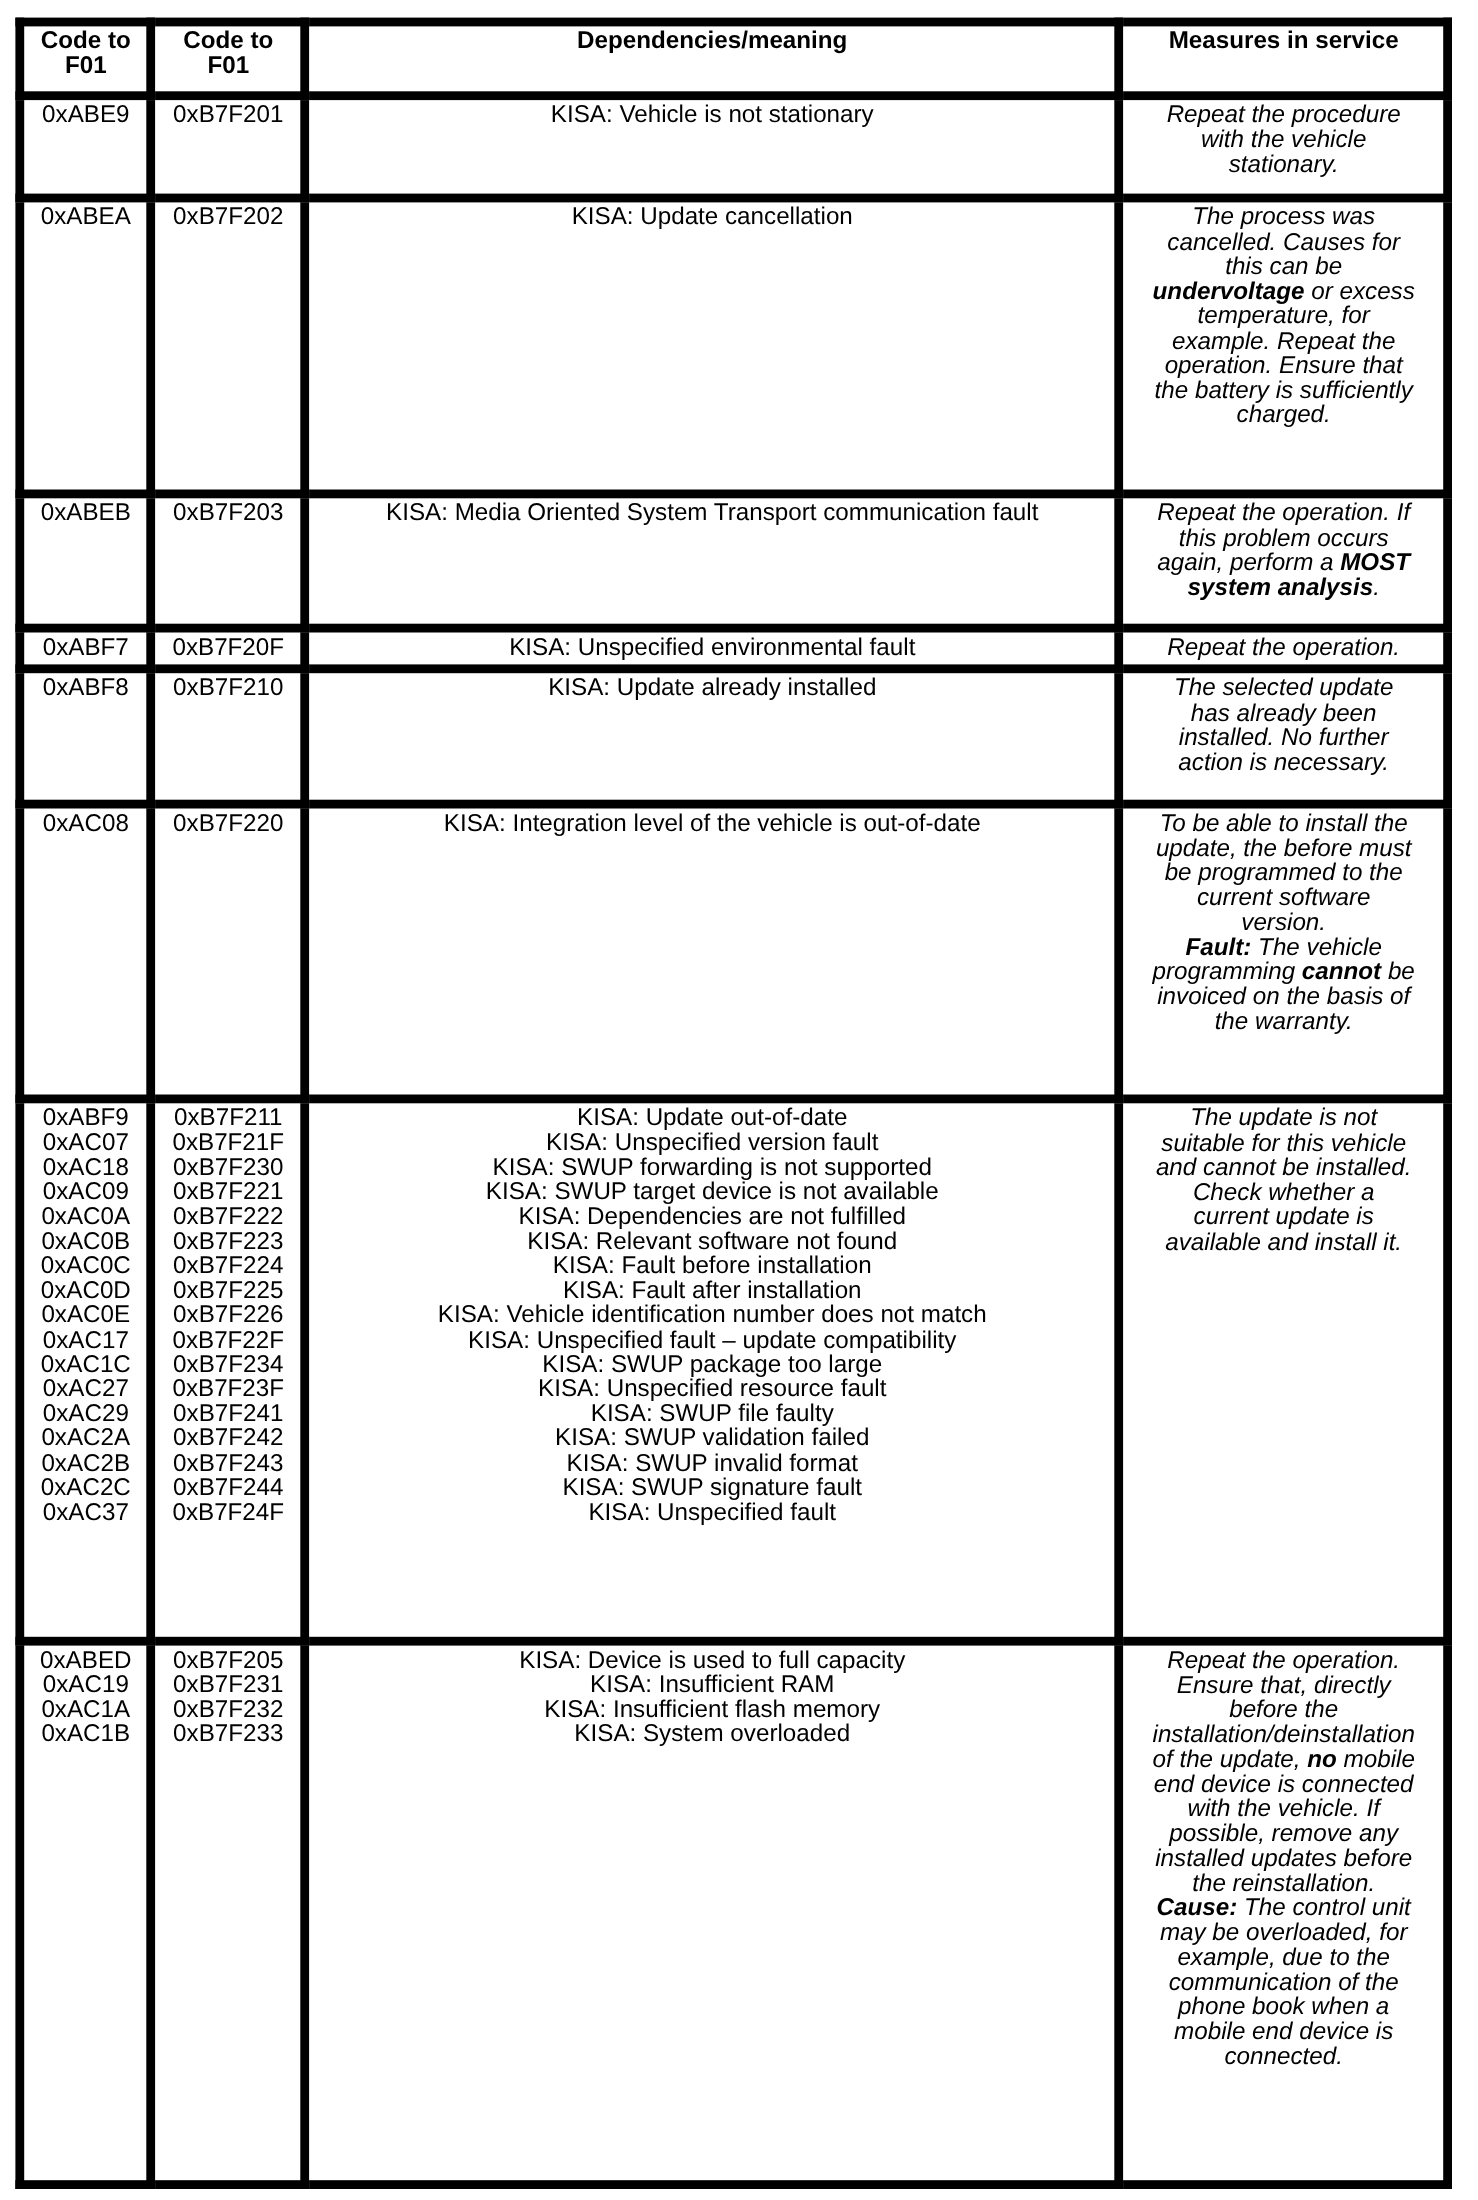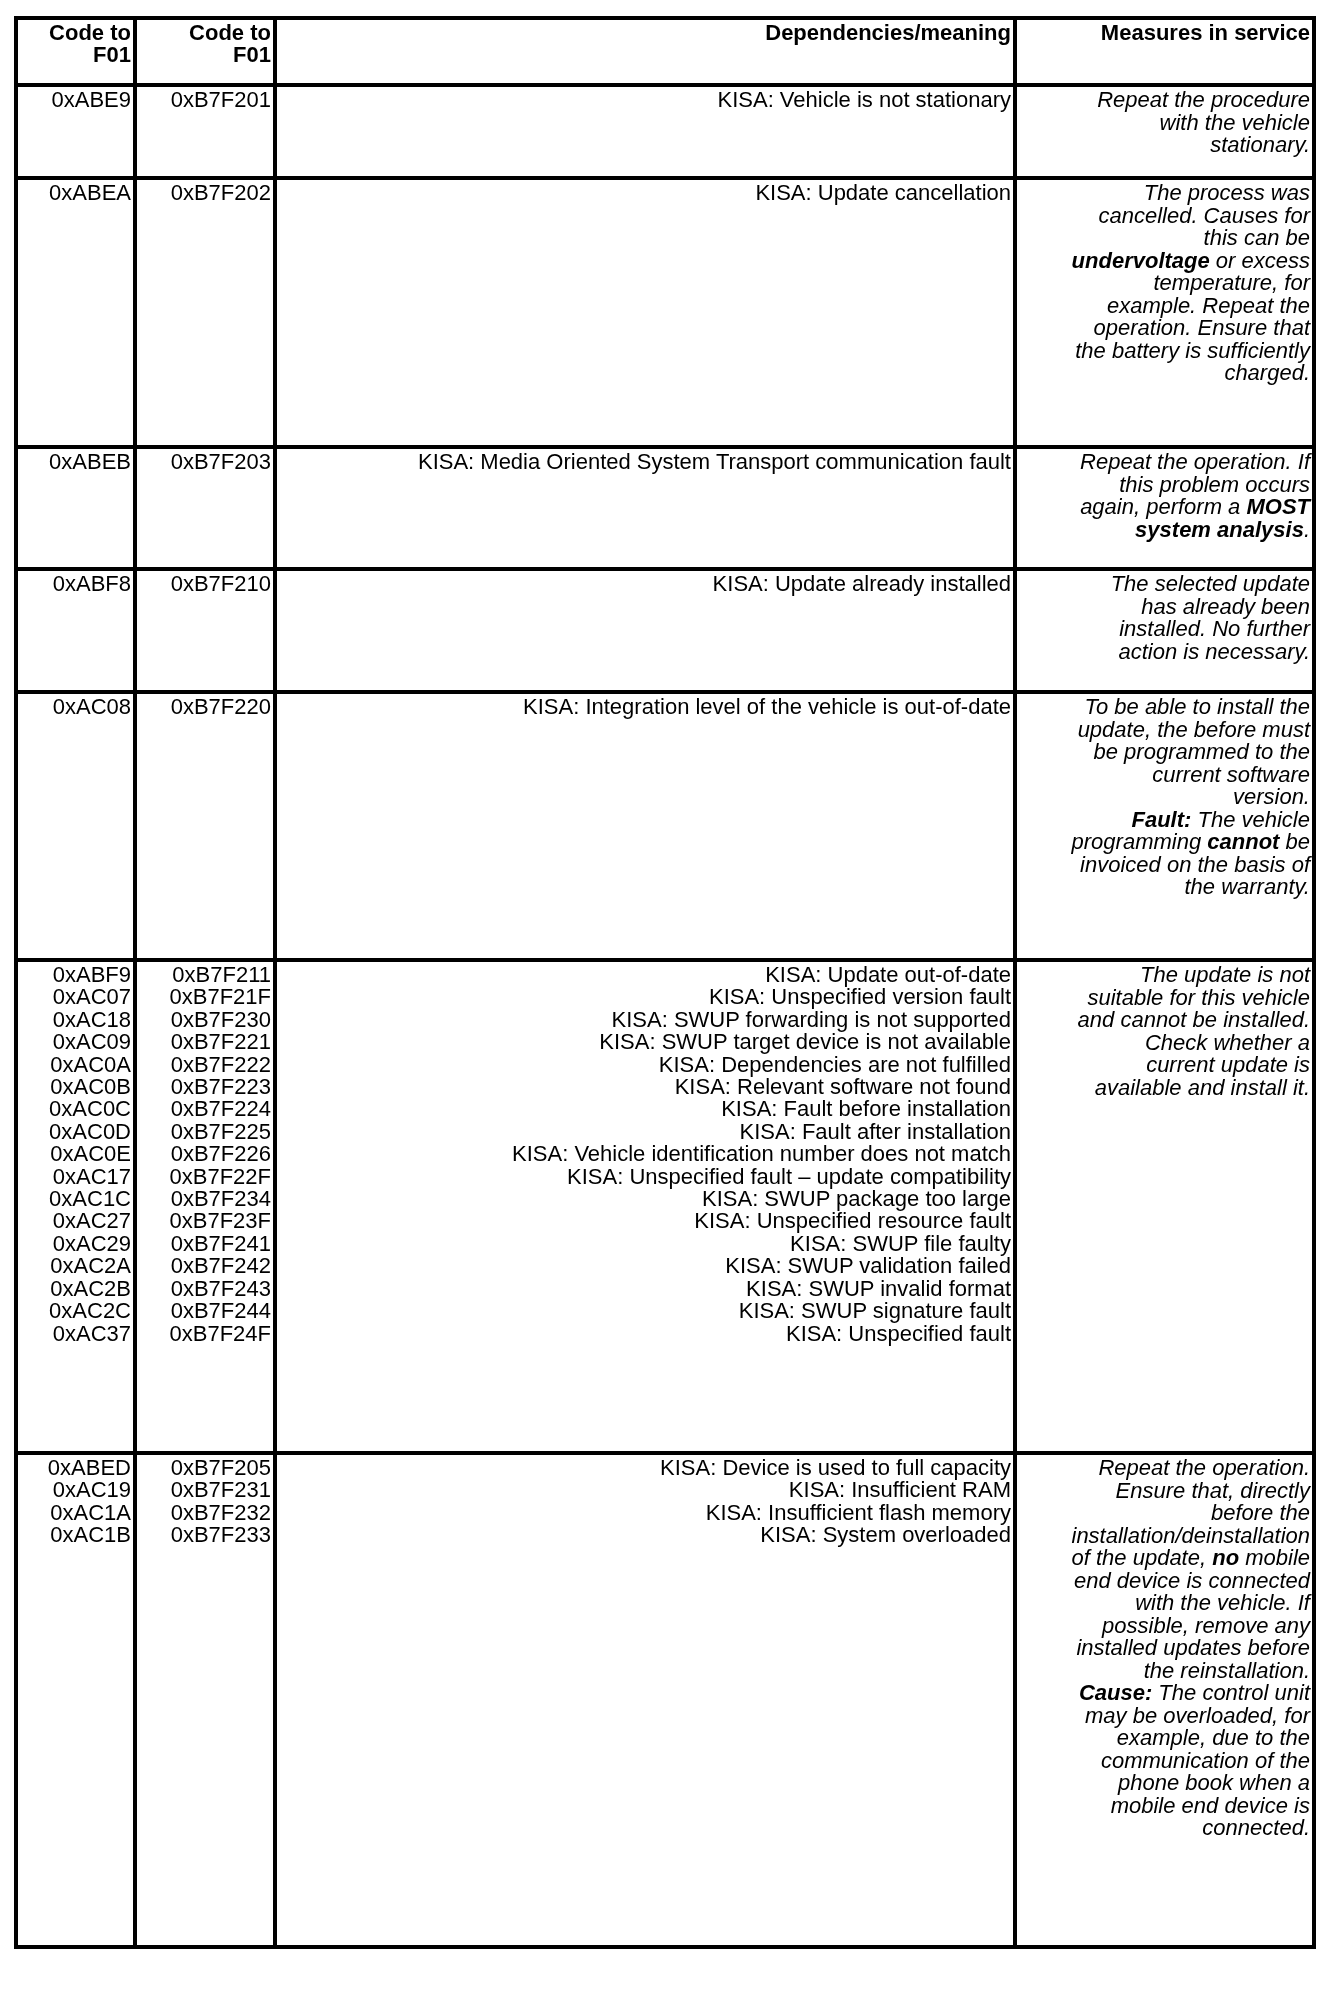--- a/index.html
+++ b/index.html
@@ -5,26 +5,26 @@
   html, body { margin: 0; padding: 0; background: #ffffff; }
   body { width: 1344px; height: 2000px; position: relative; overflow: hidden;
          font-family: "Liberation Sans", sans-serif; color: #000; }
   table.fault-table {
     position: absolute; left: 14px; top: 16px;
     width: 1298px;
     border-collapse: collapse;
     table-layout: fixed;
   }
   table.fault-table td, table.fault-table th {
-    border: 4px solid #000000;
+    border: 8px solid #000000;
     vertical-align: top;
     padding: 2px 2px 0 3px;
     font-size: 22px;
     line-height: 22.5px;
-    text-align: right;
+    text-align: center;
     overflow: hidden;
   }
   table.fault-table th { font-weight: bold; line-height: 22px; }
   col.c1 { width: 119px; }
   col.c2 { width: 140px; }
   col.c3 { width: 740px; }
   col.c4 { width: 299px; }
   .line { display: block; white-space: nowrap; }
   .measure { font-size: 22.5px; line-height: 22.4px; font-style: italic; }
   .measure b { font-weight: bold; margin-top: 16px; }
@@ -116,20 +116,34 @@
         <td class="stack">
           <span class="line">KISA: Media Oriented System Transport communication fault</span>
         </td>
         <td class="measure">
           <span class="line"><span>Repeat the operation. If</span></span>
           <span class="line"><span>this problem occurs</span></span>
           <span class="line"><span>again, perform a </span><b>MOST</b></span>
           <span class="line"><b>system analysis</b><span>.</span></span>
         </td>
       </tr>
+      <tr class="h-r4">
+        <td class="stack">
+          <span class="line">0xABF7</span>
+        </td>
+        <td class="stack">
+          <span class="line">0xB7F20F</span>
+        </td>
+        <td class="stack">
+          <span class="line">KISA: Unspecified environmental fault</span>
+        </td>
+        <td class="measure">
+          <span class="line"><span>Repeat the operation.</span></span>
+        </td>
+      </tr>
       <tr class="h-r5">
         <td class="stack">
           <span class="line">0xABF8</span>
         </td>
         <td class="stack">
           <span class="line">0xB7F210</span>
         </td>
         <td class="stack">
           <span class="line">KISA: Update already installed</span>
         </td>

